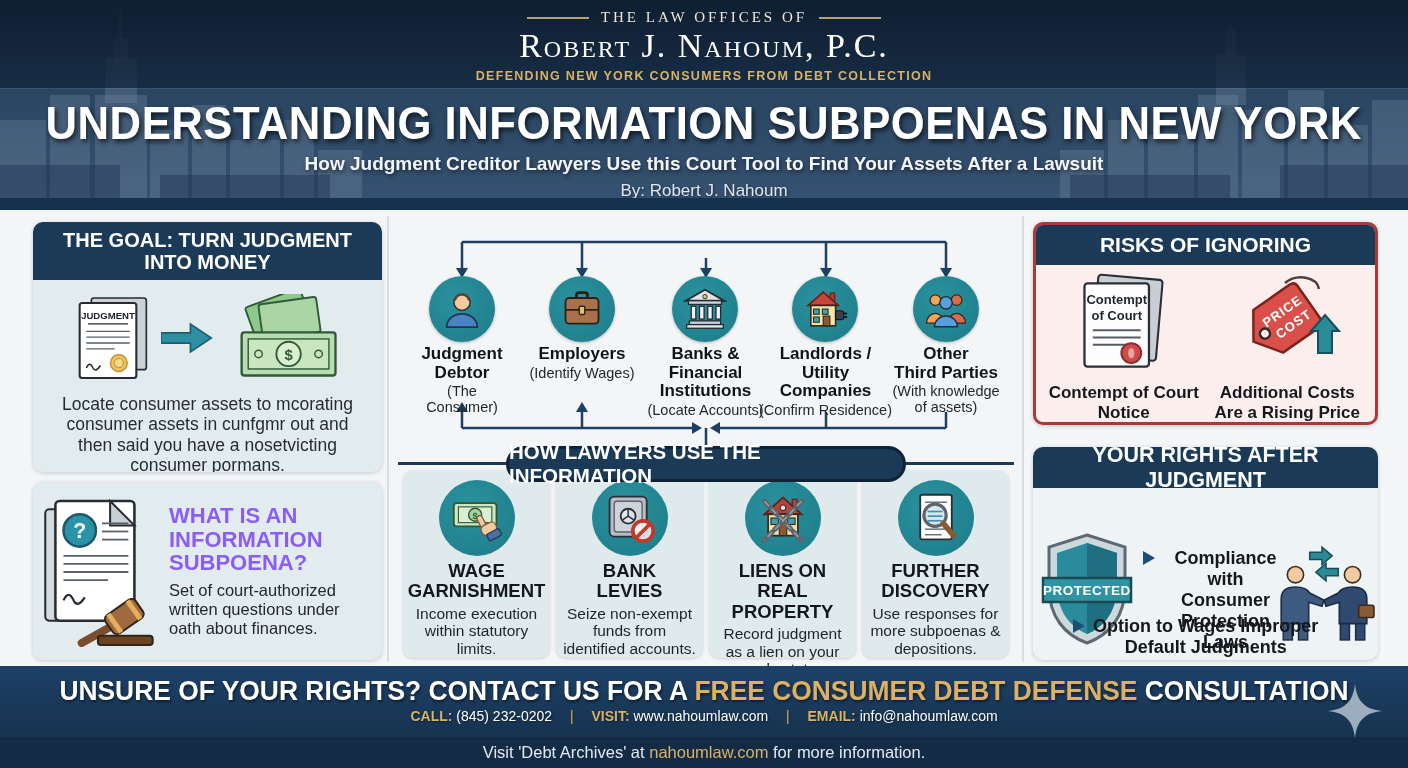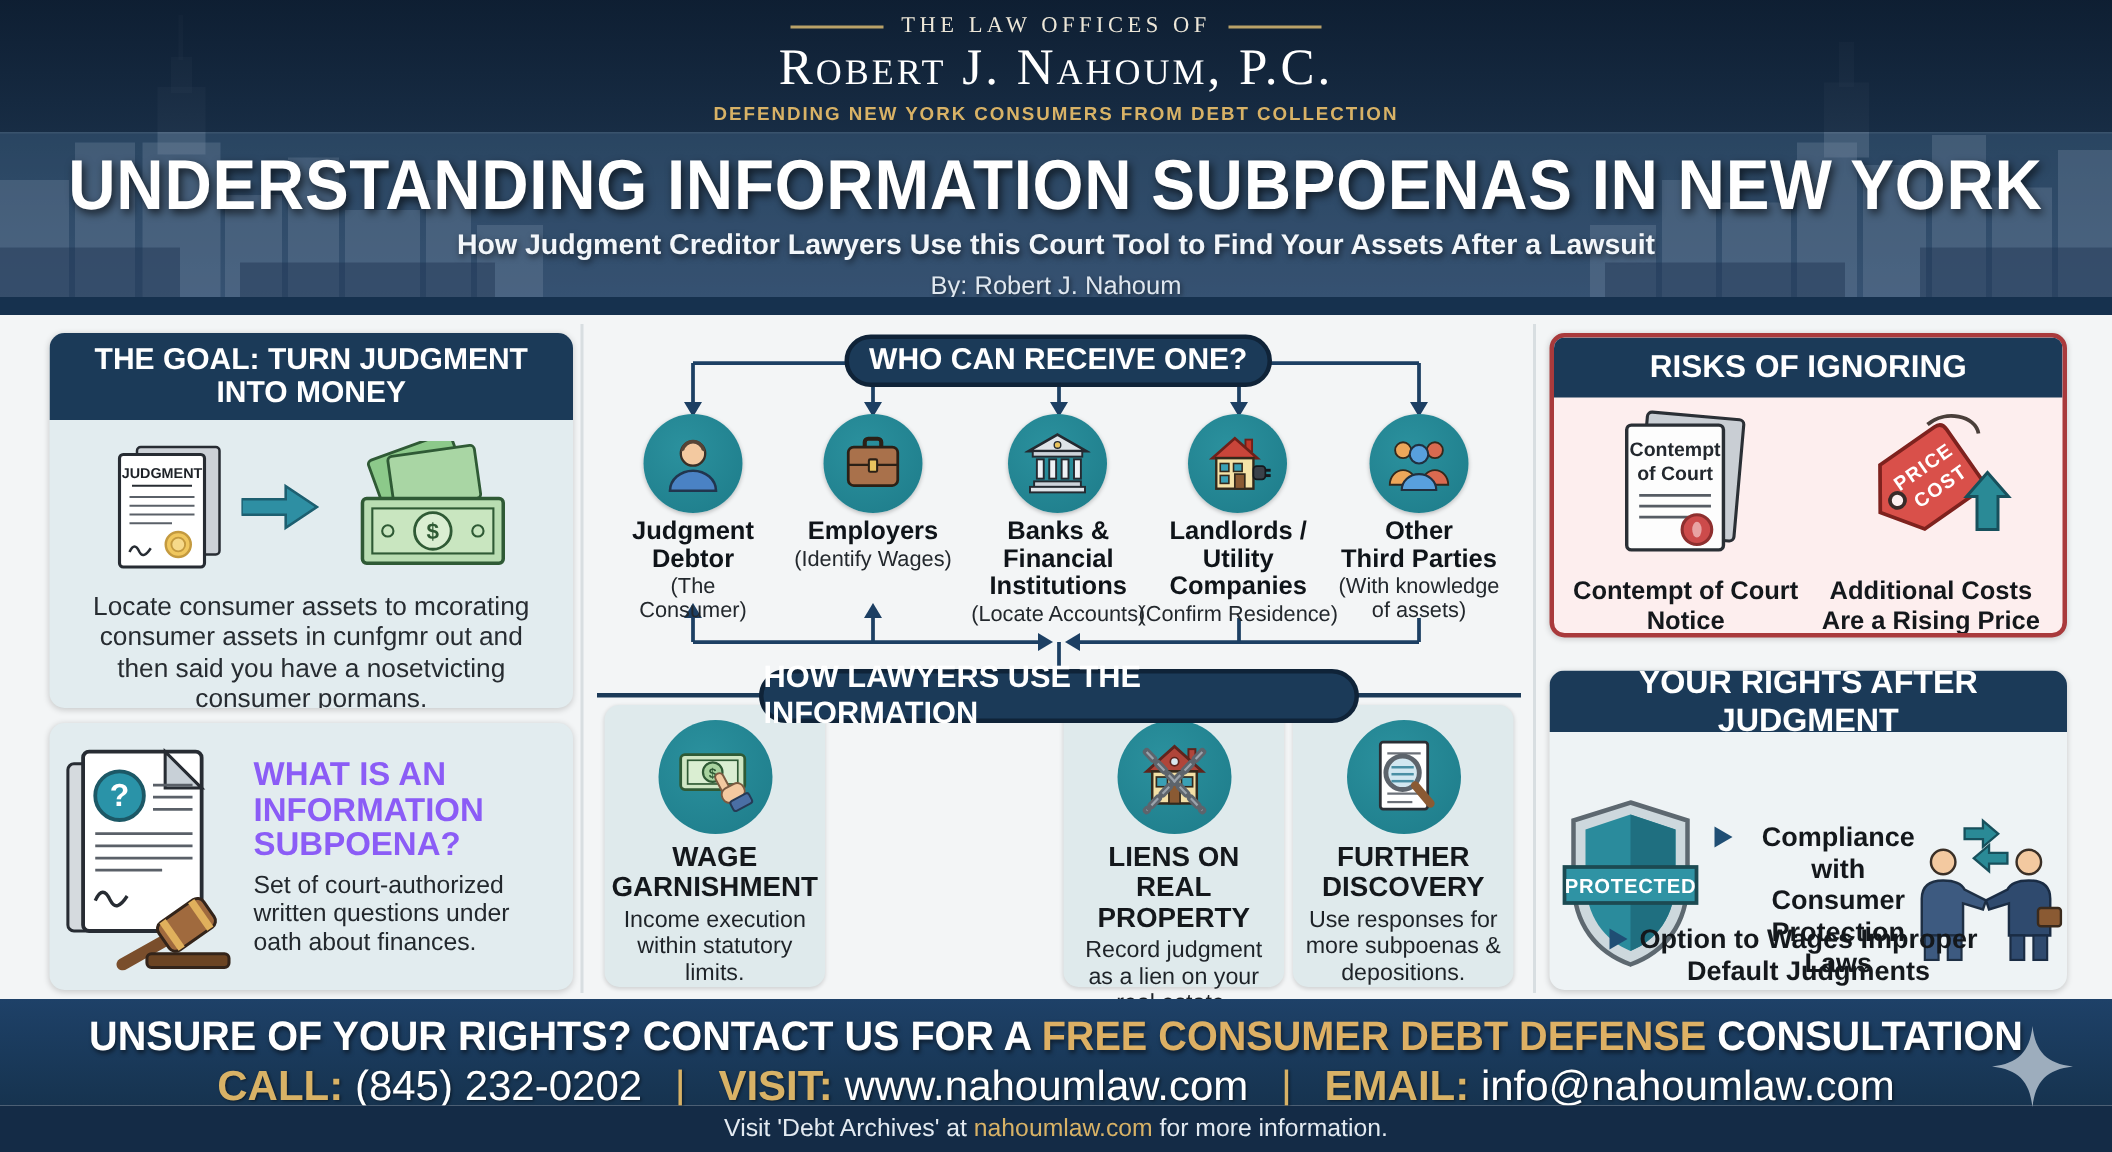--- a/index.html
+++ b/index.html
@@ -93,21 +93,21 @@
          border-bottom:7.5px solid transparent; margin-top:3px; flex:none; }
   .bullet .bt { font-size:18px; font-weight:bold; color:#14181c; line-height:1.16; white-space:pre-line; }
 
   
   .footer { position:absolute; left:0; top:666px; width:1408px; height:71px;
             background:linear-gradient(180deg,#1e4168,#16334f); text-align:center; }
   .f-line1 { margin-top:9px; font-size:27.5px; font-weight:bold; color:#fff;
              transform:scaleX(0.96); transform-origin:center; white-space:nowrap;
              text-shadow:1px 2px 3px rgba(0,0,0,.5); }
   .f-line1 .gold { color:#ddb064; }
-  .f-line2 { margin-top:1px; font-size:28px; color:#fff; text-shadow:1px 1px 2px rgba(0,0,0,.45); }
+  .f-line2 { margin-top:1px; font-size:14px; color:#fff; text-shadow:1px 1px 2px rgba(0,0,0,.45); }
   .f-line2 .lbl { color:#d8b266; font-weight:bold; }
   .f-line2 .sep { color:#d8b266; margin:0 14px; }
   .f-strip { position:absolute; left:0; top:737px; width:1408px; height:31px; background:#142b46;
              text-align:center; font-size:16.5px; color:#e3eaf1; line-height:30px; }
   .f-strip .gold { color:#d8b266; }
   .sparkle { position:absolute; left:1328px; top:684px; z-index:4; }
 </style>
 </head>
 <body>
 
@@ -234,21 +234,20 @@
     <div class="whatis-txt">
       <div class="whatis-title preline">WHAT IS AN
 INFORMATION
 SUBPOENA?</div>
       <div class="whatis-body preline">Set of court-authorized
 written questions under
 oath about finances.</div>
     </div>
   </div>
 
-  <div class="who-pill">WHO CAN RECEIVE ONE?</div>
   <svg class="conn" style="left:400px; top:228px;" width="612" height="52" viewBox="0 0 612 52">
     <g stroke="#1c3f63" stroke-width="2.5" fill="none">
       <line x1="62" y1="14" x2="546" y2="14"></line>
       <line x1="62" y1="14" x2="62" y2="42"></line>
         <line x1="182" y1="14" x2="182" y2="42"></line>
       <line x1="306" y1="30" x2="306" y2="42"></line>
       <line x1="426" y1="14" x2="426" y2="42"></line>
         <line x1="546" y1="14" x2="546" y2="42"></line>
     </g>
     <g fill="#1c3f63">
@@ -379,20 +378,39 @@
           <rect x="31" y="36" width="17" height="11" rx="5" fill="#f3c9a0" stroke="#7a5a40" stroke-width="1.4"></rect>
           <rect x="34" y="46" width="15" height="8" rx="2" fill="#4a6fa5" stroke="#263a55" stroke-width="1.4"></rect>
         </g>
       </svg>
     </div>
     <div class="how-title">WAGE
 GARNISHMENT</div>
     <div class="how-desc">Income execution within statutory limits.</div>
   </div>
 
+  <div class="how-card" style="left:556px;">
+    <div class="how-circle">
+      <svg width="52" height="52" viewBox="0 0 56 56">
+        <rect x="6" y="5" width="40" height="43" rx="5" fill="#b6bdc4" stroke="#2a2f35" stroke-width="2"></rect>
+        <rect x="11" y="10" width="30" height="33" rx="3" fill="#ccd3d9" stroke="#5d646c" stroke-width="1.5"></rect>
+        <circle cx="26" cy="26" r="8" fill="#dfe4e8" stroke="#2a2f35" stroke-width="2"></circle>
+        <g stroke="#2a2f35" stroke-width="1.6">
+          <line x1="26" y1="26" x2="26" y2="19"></line>
+            <line x1="26" y1="26" x2="32" y2="30"></line>
+            <line x1="26" y1="26" x2="20" y2="30"></line>
+        </g>
+        <circle cx="42" cy="42" r="11" fill="rgba(255,255,255,0.8)" stroke="#c0392b" stroke-width="4"></circle>
+        <line x1="35" y1="49" x2="49" y2="35" stroke="#c0392b" stroke-width="4"></line>
+      </svg>
+    </div>
+    <div class="how-title">BANK
+LEVIES</div>
+    <div class="how-desc">Seize non-exempt funds from identified accounts.</div>
+  </div>
 
   <div class="how-card" style="left:709px;">
     <div class="how-circle">
       <svg width="52" height="52" viewBox="0 0 56 56">
         <rect x="38" y="8" width="5" height="9" fill="#b0453a" stroke="#5e241d" stroke-width="1.4"></rect>
         <polygon points="8,24 28,6 48,24" fill="#b0453a" stroke="#5e241d" stroke-width="2"></polygon>
         <circle cx="28" cy="17" r="3" fill="#d8e6ef" stroke="#5e241d" stroke-width="1.2"></circle>
         <rect x="12" y="24" width="32" height="23" fill="#f2dfa6" stroke="#33291c" stroke-width="1.8"></rect>
         <rect x="15" y="28" width="8" height="7" fill="#3aa0b5" stroke="#33291c" stroke-width="1.2"></rect>
         <rect x="33" y="28" width="8" height="7" fill="#3aa0b5" stroke="#33291c" stroke-width="1.2"></rect>

